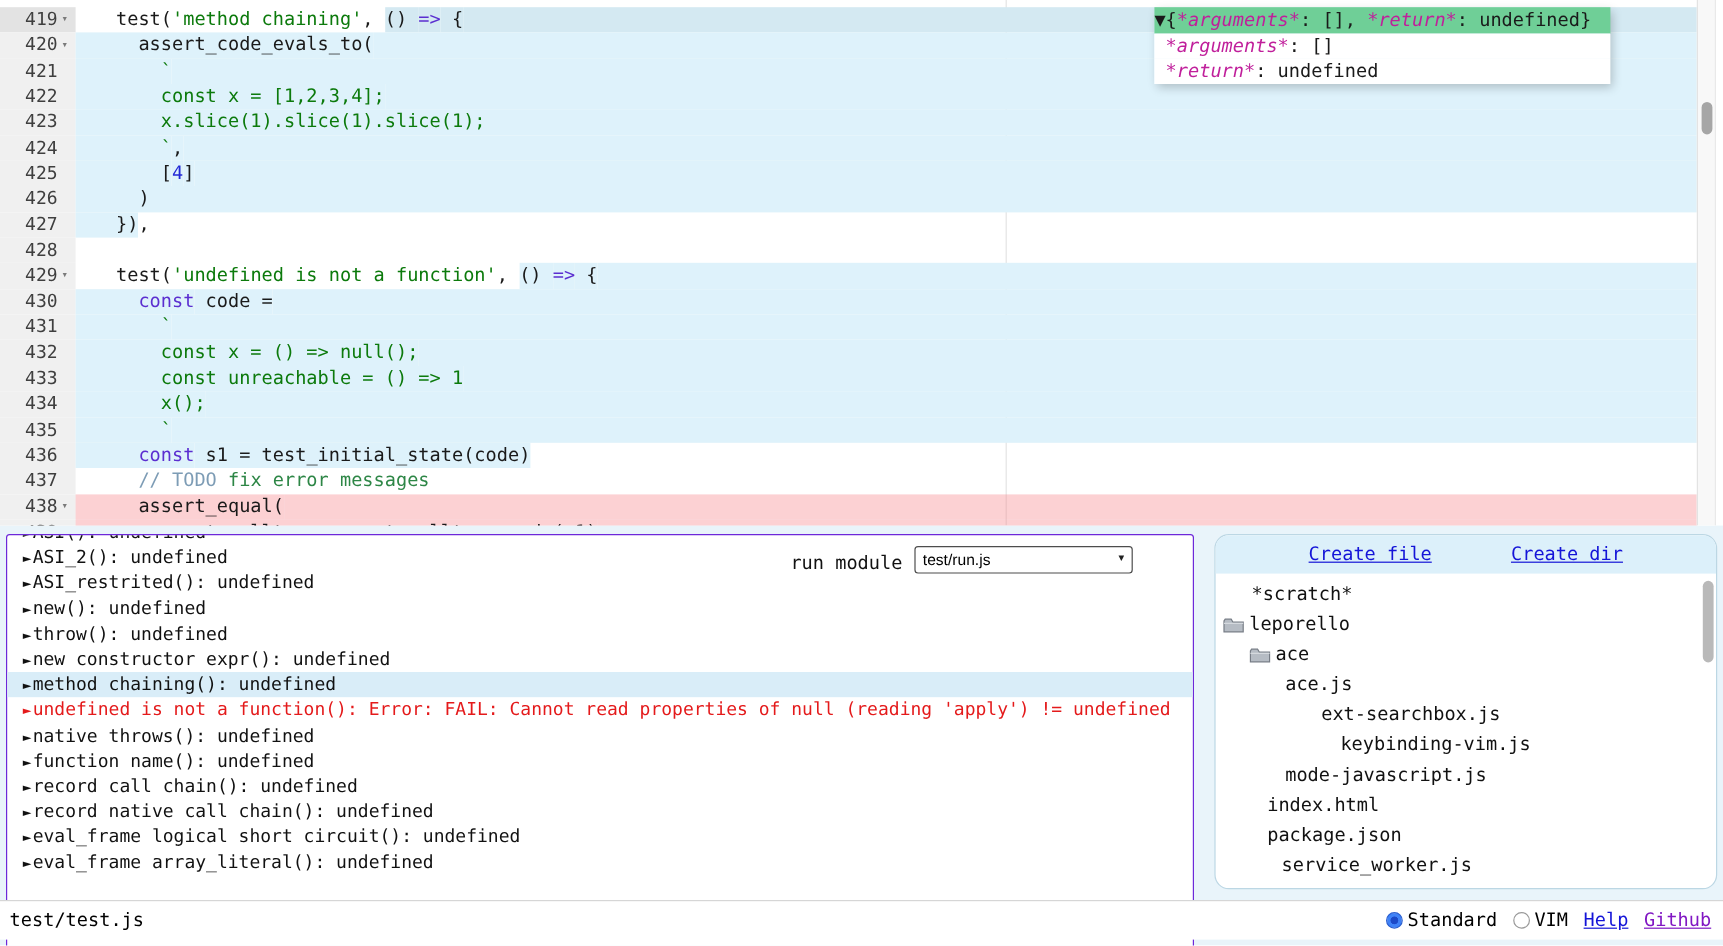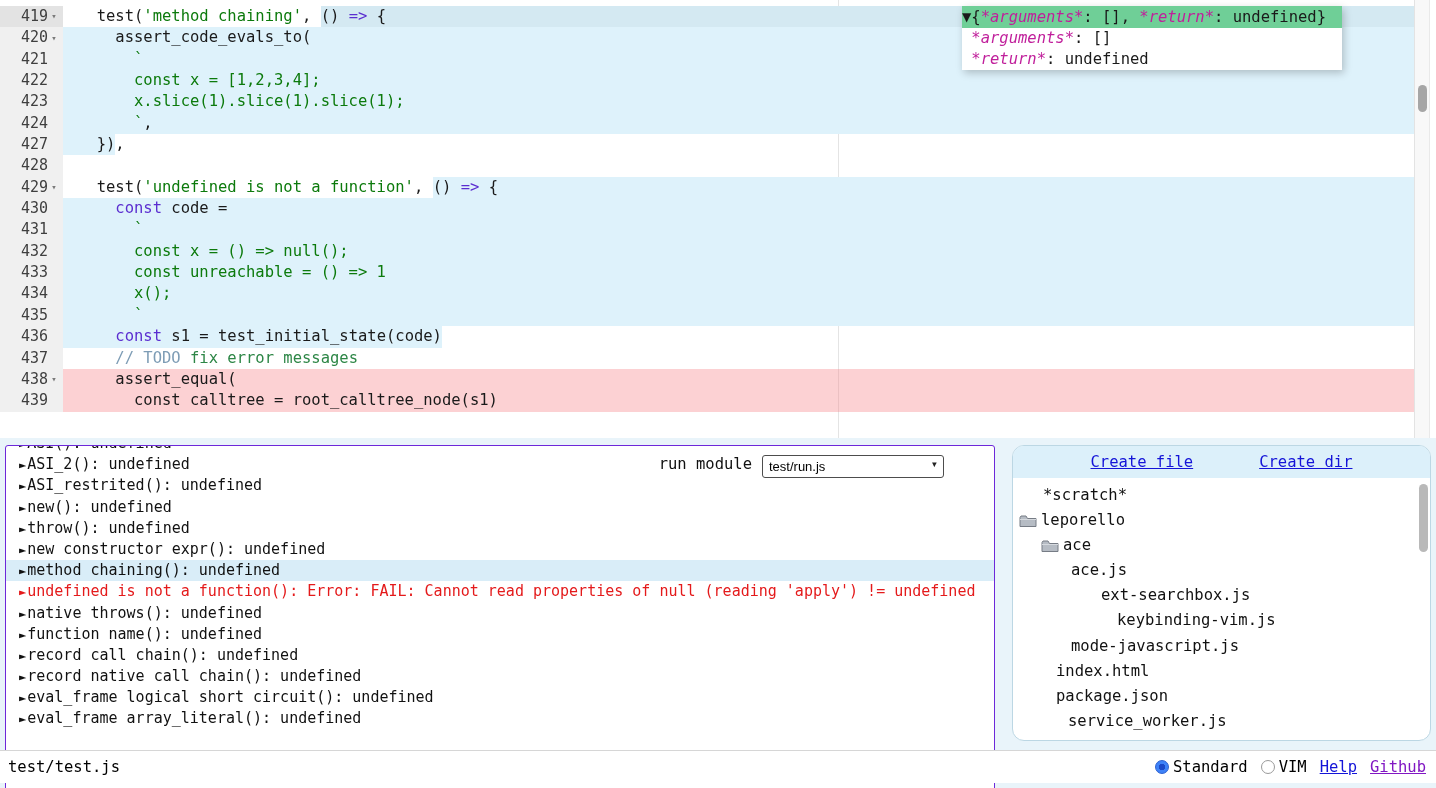--- a/index.html
+++ b/index.html
@@ -44,21 +44,21 @@
   #bottom{position:absolute;left:0;top:438px;width:1436px;height:350px;background:var(--panel-bg)}
 
   #results-panel{position:absolute;left:5px;top:7px;width:990px;height:372px;background:#fff;
                  border:1px solid #6d28d9;border-radius:3px;overflow:hidden}
   #results-list{position:absolute;left:0;top:-13px;right:0}
   .result-row{height:21.2px;line-height:21.2px;font-size:15px;white-space:pre;
               padding-left:13px;color:#111}
   .result-row .arr{font-size:12px;margin-right:1px}
   .result-row.selected{background:var(--sel-bg)}
   .result-row.error{color:var(--err)}
-  #run-module{position:absolute;top:9px;right:50px;display:flex;align-items:flex-start;gap:10px;z-index:3}
+  #run-module{position:absolute;top:9px;right:50px;display:flex;align-items:flex-end;gap:10px;z-index:3}
   #run-module-label{font-size:15.5px;color:#111}
   .sel-wrap{position:relative;display:inline-block}
   #run-module-select{appearance:none;-webkit-appearance:none;width:182px;height:23px;
       border:1px solid #4d4d4d;border-radius:3px;background:#fff;
       font-family:"Liberation Sans",sans-serif;font-size:13px;padding:0 20px 0 6px;color:#000}
   .sel-wrap:after{content:"▾";position:absolute;right:6px;top:2px;font-size:12px;color:#222;pointer-events:none}
   #h-scroll{position:absolute;left:7px;bottom:3px;width:974px;height:11px;background:#f4f4f4;
             border:1px solid #e0e0e0;border-radius:6px;z-index:4}
   #h-thumb{position:absolute;left:2px;top:1px;width:71%;height:7px;background:#b3b3b3;border-radius:4px}
 
@@ -90,20 +90,22 @@
 
 <div id="editor">
   <div id="print-margin"></div>
   <div id="editor-lines">
       <div class="code-line"><span class="gutter-cell active"><span>419</span><span class="fold">▾</span></span><span class="part c-p pad">  test(</span><span class="part c-s">'method chaining'</span><span class="part c-p">, </span><span class="part c-p bg-a">() </span><span class="part c-k bg-a">=&gt;</span><span class="part c-p bg-a"> {</span><span class="fill bg-a"></span></div>
       <div class="code-line"><span class="gutter-cell"><span>420</span><span class="fold">▾</span></span><span class="part c-p bg-b pad">    assert_code_evals_to(</span><span class="fill bg-b"></span></div>
       <div class="code-line"><span class="gutter-cell"><span>421</span><span class="fold"></span></span><span class="part c-s bg-b pad">      `</span><span class="fill bg-b"></span></div>
       <div class="code-line"><span class="gutter-cell"><span>422</span><span class="fold"></span></span><span class="part c-s bg-b pad">      const x = [1,2,3,4];</span><span class="fill bg-b"></span></div>
       <div class="code-line"><span class="gutter-cell"><span>423</span><span class="fold"></span></span><span class="part c-s bg-b pad">      x.slice(1).slice(1).slice(1);</span><span class="fill bg-b"></span></div>
       <div class="code-line"><span class="gutter-cell"><span>424</span><span class="fold"></span></span><span class="part c-s bg-b pad">      `</span><span class="part c-p bg-b">,</span><span class="fill bg-b"></span></div>
+      <div class="code-line"><span class="gutter-cell"><span>425</span><span class="fold"></span></span><span class="part c-p bg-b pad">      [</span><span class="part c-n bg-b">4</span><span class="part c-p bg-b">]</span><span class="fill bg-b"></span></div>
+      <div class="code-line"><span class="gutter-cell"><span>426</span><span class="fold"></span></span><span class="part c-p bg-b pad">    )</span><span class="fill bg-b"></span></div>
       <div class="code-line"><span class="gutter-cell"><span>427</span><span class="fold"></span></span><span class="part c-p bg-b pad">  })</span><span class="part c-p">,</span><span class="fill"></span></div>
       <div class="code-line"><span class="gutter-cell"><span>428</span><span class="fold"></span></span><span class="fill"></span></div>
       <div class="code-line"><span class="gutter-cell"><span>429</span><span class="fold">▾</span></span><span class="part c-p pad">  test(</span><span class="part c-s">'undefined is not a function'</span><span class="part c-p">, </span><span class="part c-p bg-b">() </span><span class="part c-k bg-b">=&gt;</span><span class="part c-p bg-b"> {</span><span class="fill bg-b"></span></div>
       <div class="code-line"><span class="gutter-cell"><span>430</span><span class="fold"></span></span><span class="part c-p bg-b pad">    </span><span class="part c-k bg-b">const</span><span class="part c-p bg-b"> code =</span><span class="fill bg-b"></span></div>
       <div class="code-line"><span class="gutter-cell"><span>431</span><span class="fold"></span></span><span class="part c-s bg-b pad">      `</span><span class="fill bg-b"></span></div>
       <div class="code-line"><span class="gutter-cell"><span>432</span><span class="fold"></span></span><span class="part c-s bg-b pad">      const x = () =&gt; null();</span><span class="fill bg-b"></span></div>
       <div class="code-line"><span class="gutter-cell"><span>433</span><span class="fold"></span></span><span class="part c-s bg-b pad">      const unreachable = () =&gt; 1</span><span class="fill bg-b"></span></div>
       <div class="code-line"><span class="gutter-cell"><span>434</span><span class="fold"></span></span><span class="part c-s bg-b pad">      x();</span><span class="fill bg-b"></span></div>
       <div class="code-line"><span class="gutter-cell"><span>435</span><span class="fold"></span></span><span class="part c-s bg-b pad">      `</span><span class="fill bg-b"></span></div>
       <div class="code-line"><span class="gutter-cell"><span>436</span><span class="fold"></span></span><span class="part c-p bg-b pad">    </span><span class="part c-k bg-b">const</span><span class="part c-p bg-b"> s1 = test_initial_state(code)</span><span class="fill"></span></div>

